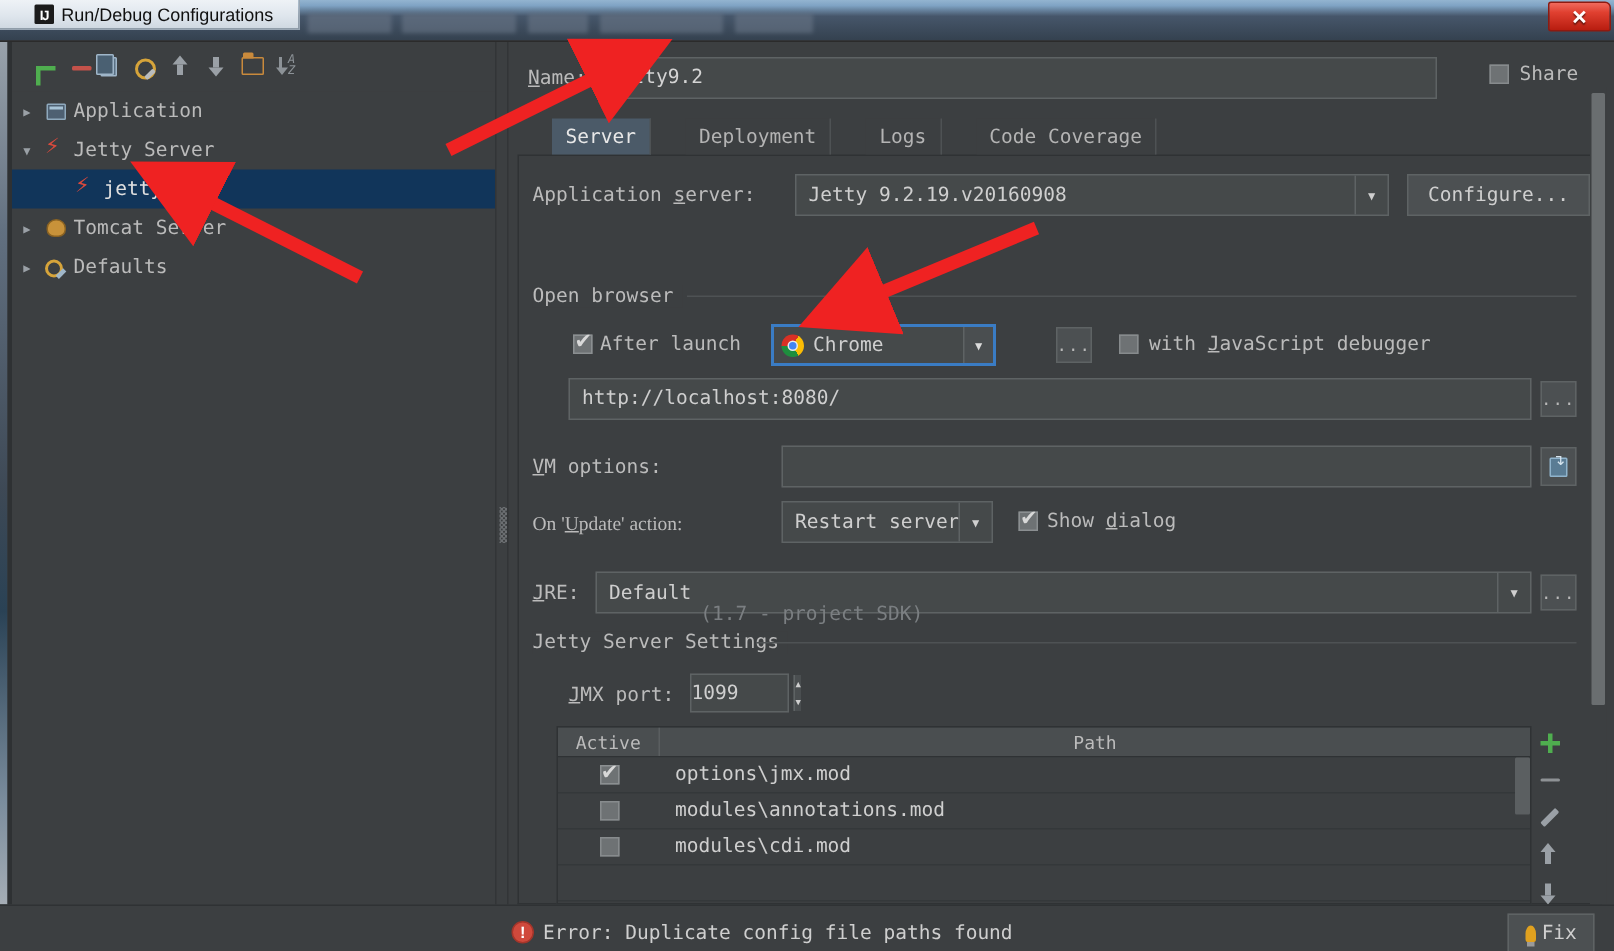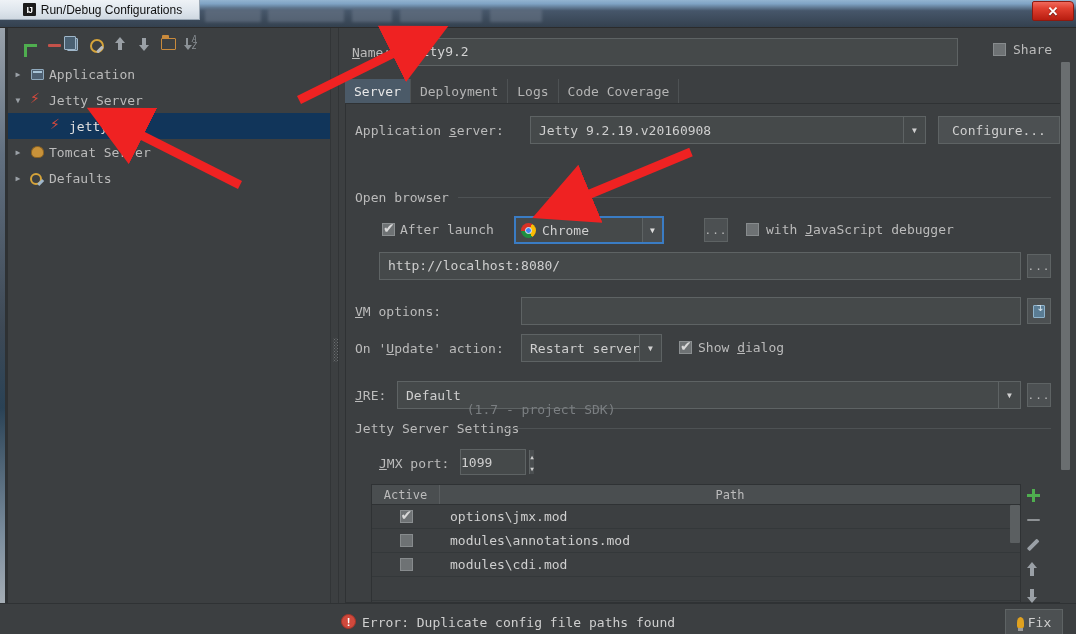--- a/index.html
+++ b/index.html
@@ -260,20 +260,21 @@
     position: absolute; left: 5px; top: 50px; width: 723px; height: 26px;
     display: flex; align-items: flex-end;
     border-bottom: 1px solid #2f3234;
   }
   .tab {
     height: 24px; padding: 0 9px; display: flex; align-items: center;
     font-size: 13px; color: #b4b4b4;
     font-family: "DejaVu Sans Mono", monospace;
     background: #3c3f41; border-right: 1px solid #4e5254;
     white-space: nowrap;
+    margin-left: 23px;
   }
   .tab.active { background: #4b5a68; color: #e8e8e8; }
 
   
   .card {
     position: absolute; left: 5px; top: 76px; width: 723px; height: 499px;
     background: #3c3f41;
     border: 1px solid #2f3234; border-top: none;
   }
 
@@ -365,21 +366,21 @@
   .ic-expand {
     width: 12px; height: 13px; border: 1.5px solid #8fb3cc; background:#5a7c94;
     position: relative; border-radius: 1px;
   }
   .ic-expand::after {
     content:"↴"; position:absolute; left:1px; top:-4px; font-size:10px; color:#d6e4ee;
     font-family:"DejaVu Sans", sans-serif;
   }
 
   
-  .upd-lbl { position: absolute; left: 9px; top: 237px; }
+  .upd-lbl { position: absolute; left: 9px; top: 237px; font-family: Liberation Serif, serif; }
   .upd-combo { position: absolute; left: 175px; top: 230px; width: 141px; }
   .show-cbx { position: absolute; left: 333px; top: 237px; }
   .show-lbl { position: absolute; left: 352px; top: 236px; }
 
   
   .jre-lbl { position: absolute; left: 9px; top: 284px; }
   .jre-combo {
     position: absolute; left: 51px; top: 277px; width: 624px; height: 28px;
     background: #45494a; border: 1px solid #5e6364;
     display: flex; align-items: center;

